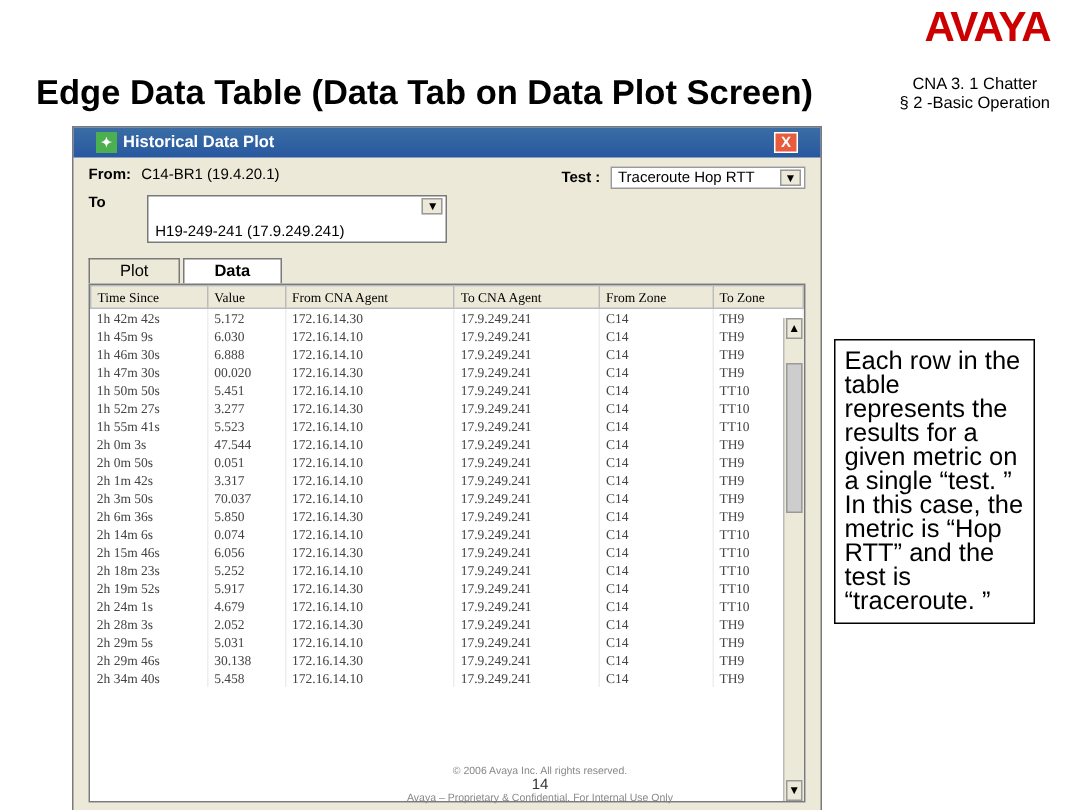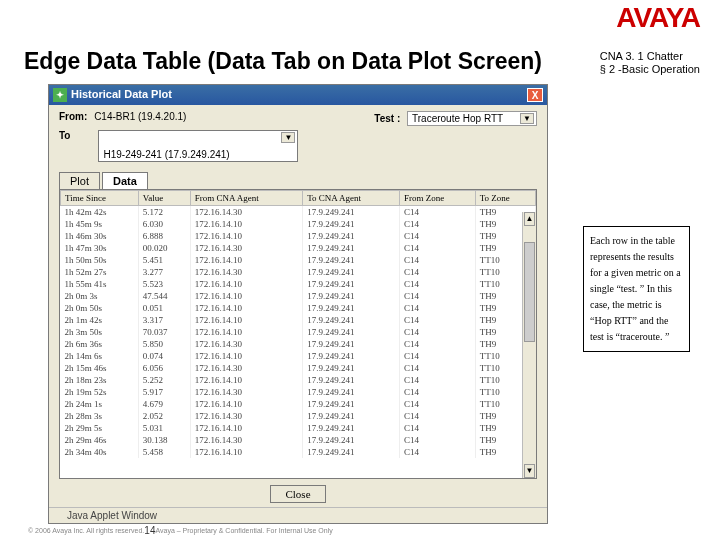--- a/index.html
+++ b/index.html
@@ -26,41 +26,41 @@
     top: 48px;
     left: 24px;
     font-size: 23px;
     font-weight: bold;
     color: #000;
   }
   .subtitle {
     position: absolute;
     top: 50px;
     right: 20px;
-    text-align: left;
+    text-align: center;
     font-size: 11px;
     line-height: 13px;
   }
   .app-window {
     position: absolute;
     top: 84px;
     left: 48px;
     width: 500px;
     border: 1px solid #7a7a7a;
     background: #ece9d8;
     font-family: Tahoma, sans-serif;
     font-size: 10px;
   }
   .titlebar {
     height: 20px;
     background: linear-gradient(#3a6ea5,#2857a0);
     color: #fff;
     display: flex;
     align-items: center;
-    padding: 0 4px;
+    padding: 0 15px;
     font-weight: bold;
     font-size: 11px;
     justify-content: space-between;
   }
   .titlebar .ico { width:14px;height:14px;background:#4caf50;display:inline-block;margin-right:4px;font-size:9px;text-align:center;line-height:14px;}
   .close-x {
     width:16px;height:14px;background:#e85c3d;color:#fff;
     font-weight:bold;text-align:center;line-height:14px;
     border:1px solid #fff;font-size:10px;
   }
@@ -84,29 +84,29 @@
   .row2 .lbl{font-weight:bold;margin-right:18px;}
   .row2 .to-sel{
     border:1px solid #7a7a7a;background:#fff;padding:18px 14px 1px 4px;
     position:relative;display:inline-block;width:200px;
   }
   .row2 .to-sel::after{content:"▼";position:absolute;right:2px;top:1px;font-size:8px;
     background:#ece9d8;border:1px solid #999;width:12px;text-align:center;}
   .tabs { display:flex; margin:6px 0 0 10px; }
   .tab {
     border:1px solid #7a7a7a;border-bottom:none;
-    padding:2px 10px;margin-right:2px;background:#ece9d8;
+    padding:2px 20px;margin-right:2px;background:#ece9d8;
     font-size:11px;
   }
   .tab.active { background:#fff;font-weight:bold;text-align:center; }
   .table-wrap {
     margin:0 10px;
     border:1px solid #7a7a7a;
     background:#fff;
-    height:290px;
+    height:346px;
     overflow:hidden;
     position:relative;
   }
   table { border-collapse:collapse;width:100%;font-family:Tahoma;font-size:9px; }
   th {
     background:#ece9d8;border:1px solid #bbb;padding:2px 4px;
     text-align:left;font-weight:normal;white-space:nowrap;
   }
   td { padding:1px 4px;border-right:1px solid #eee;white-space:nowrap;color:#444;}
   .scrollbar {
@@ -119,32 +119,31 @@
     background:#ece9d8;border:1px solid #999;text-align:center;font-size:8px;line-height:12px;}
   .closebtn {
     display:block;margin:6px auto 4px auto;
     border:1px solid #7a7a7a;background:#ece9d8;
     padding:2px 14px;font-family:Tahoma;font-size:11px;
   }
   .status { padding:2px 18px;font-size:10px;color:#444;border-top:1px solid #bbb;}
   .callout {
     position:absolute;
     right:30px; top:226px;
-    width:107px;
+    width:134px;
     border:1px solid #000;
     background:#fff;
     padding:6px;
-    font-size:10px;
+    font-size:17px;
     line-height:16px;
-    font-family:Liberation Serif, serif;
   }
   .footer {
-    position:absolute;bottom:4px;left:12px;right:0;
+    position:absolute;bottom:4px;left:0;right:0;
     display:flex;justify-content:flex-start;align-items:center;
-    font-size:7px;color:#888;padding:0 16px;
+    font-size:7px;color:#888;padding:0 16px;flex-direction:column;
   }
   .footer .pg{font-size:10px;color:#333;}
 </style>
 </head>
 <body>
 
 <div class="logo">AVAYA</div>
 <div class="slide-title">Edge Data Table (Data Tab on Data Plot Screen)</div>
 <div class="subtitle">
   <span>CNA 3. 1 Chatter</span><br>

